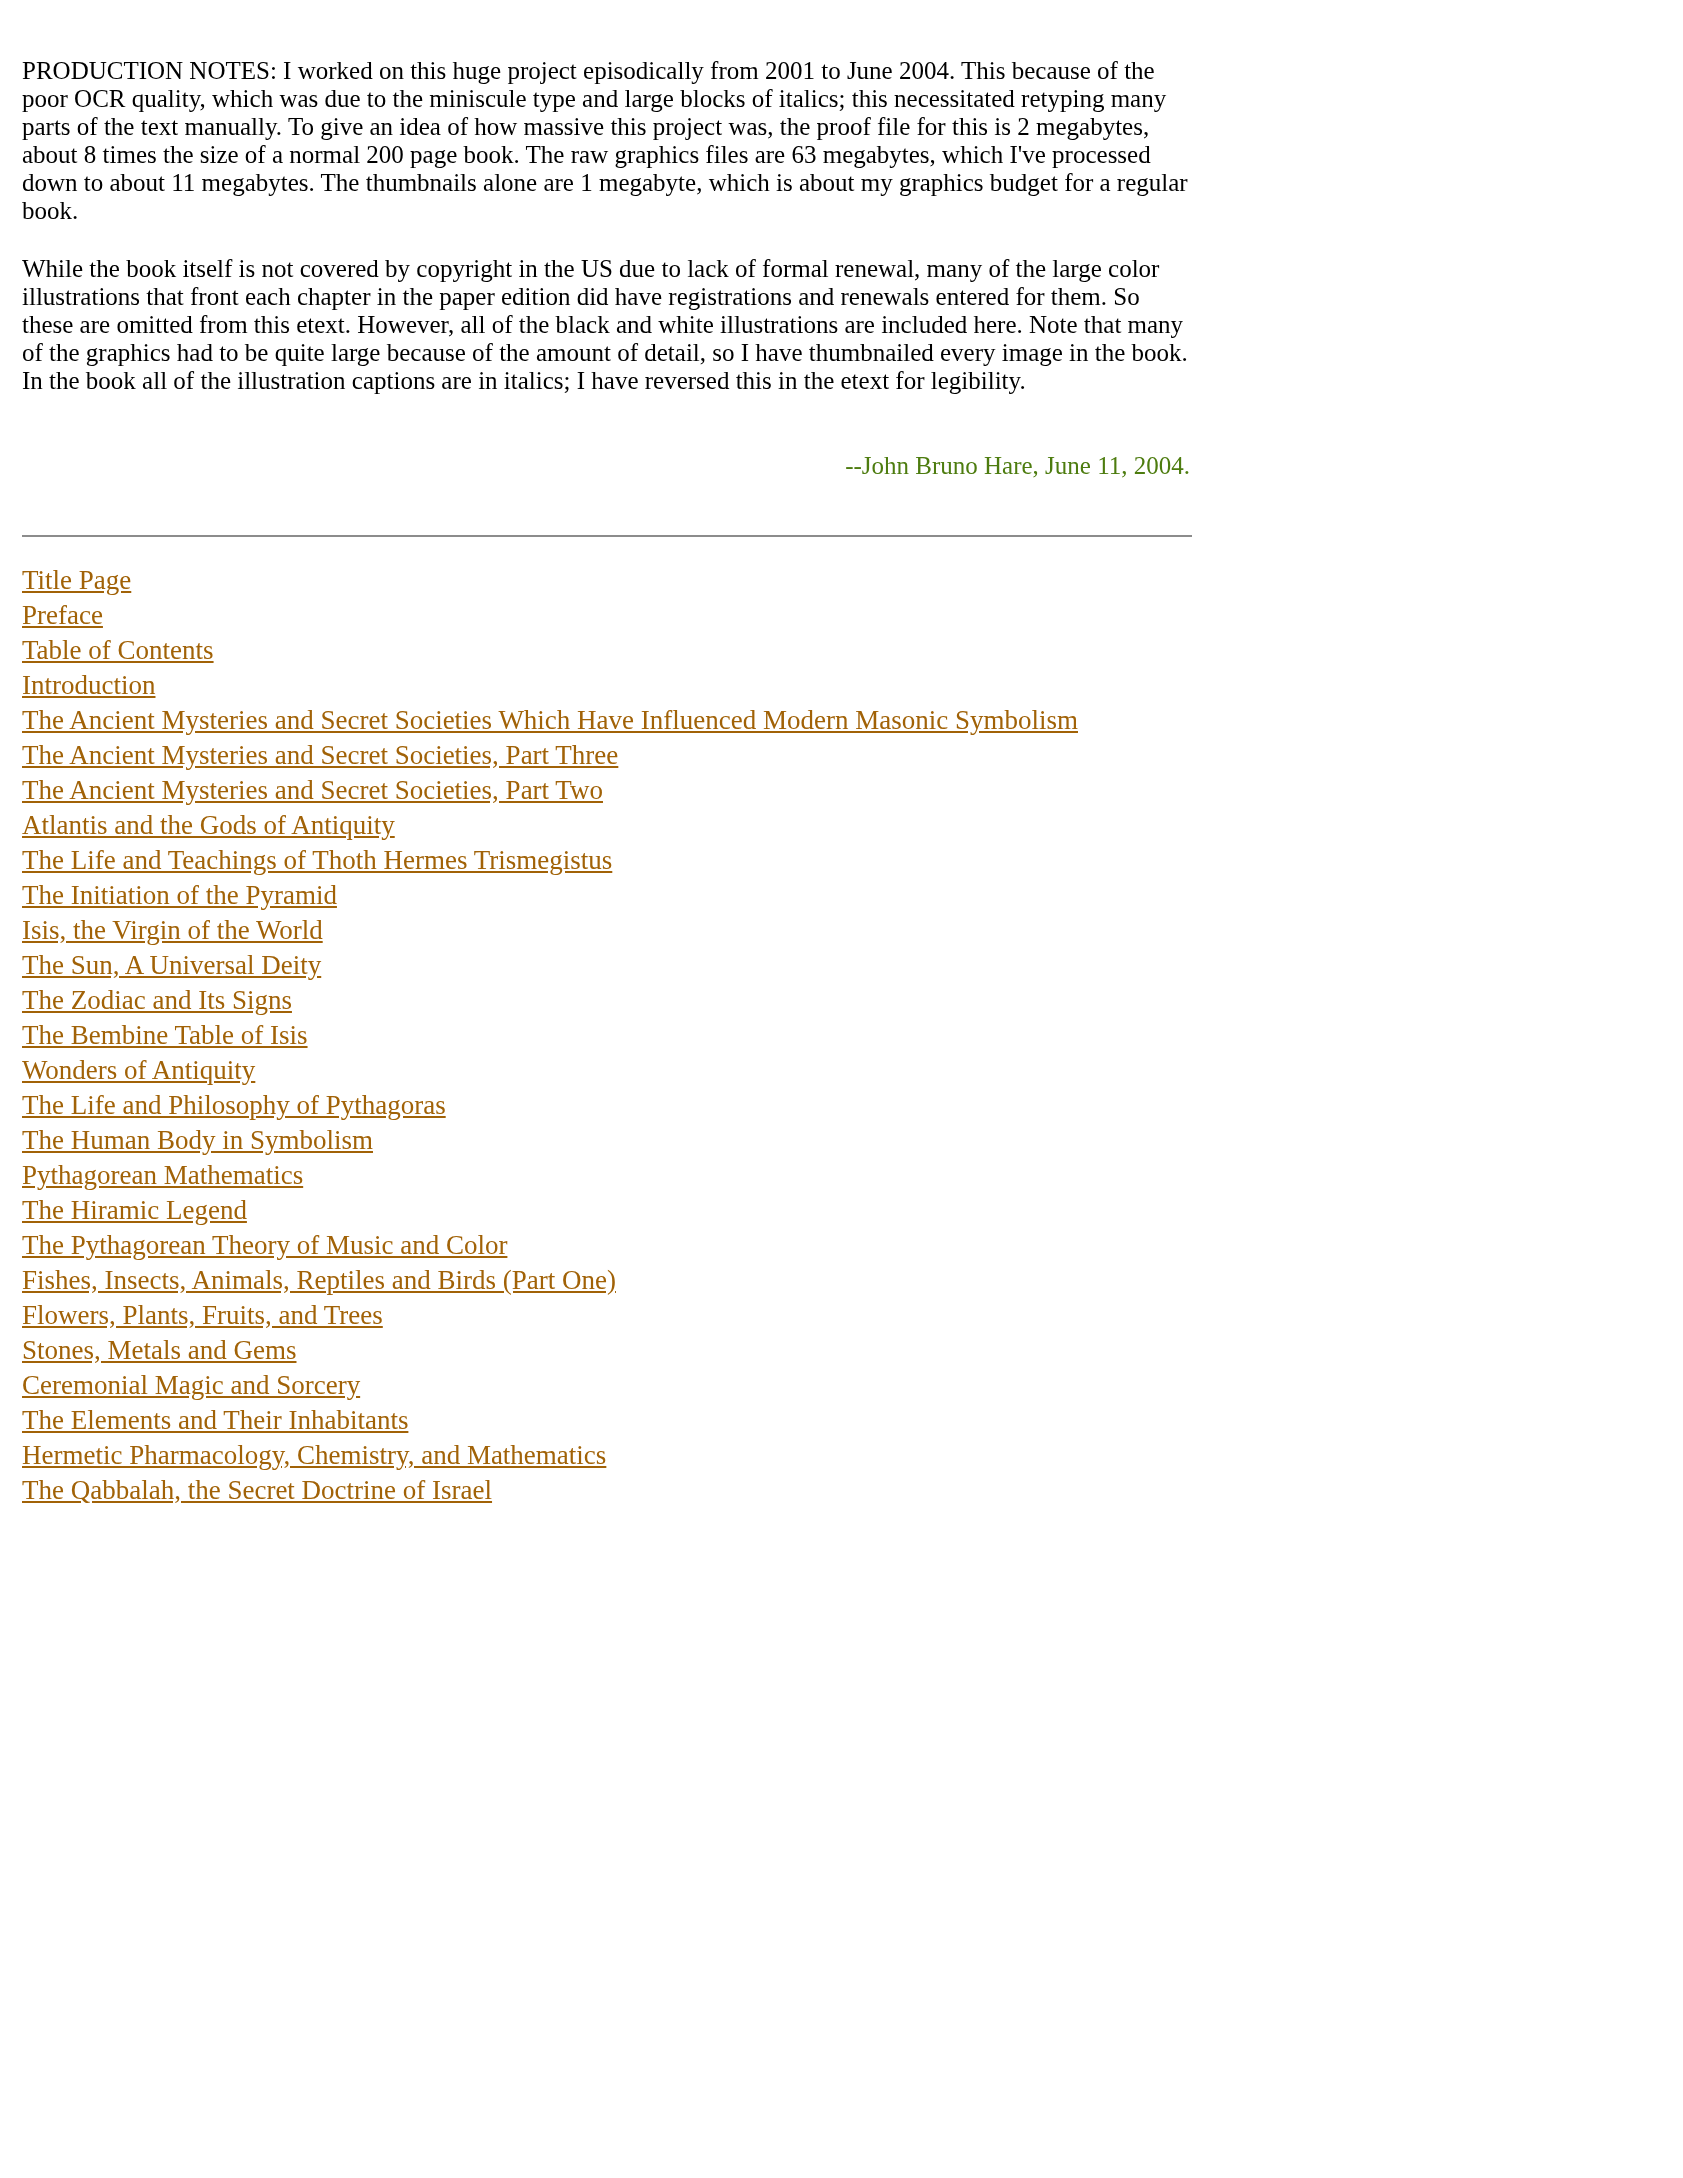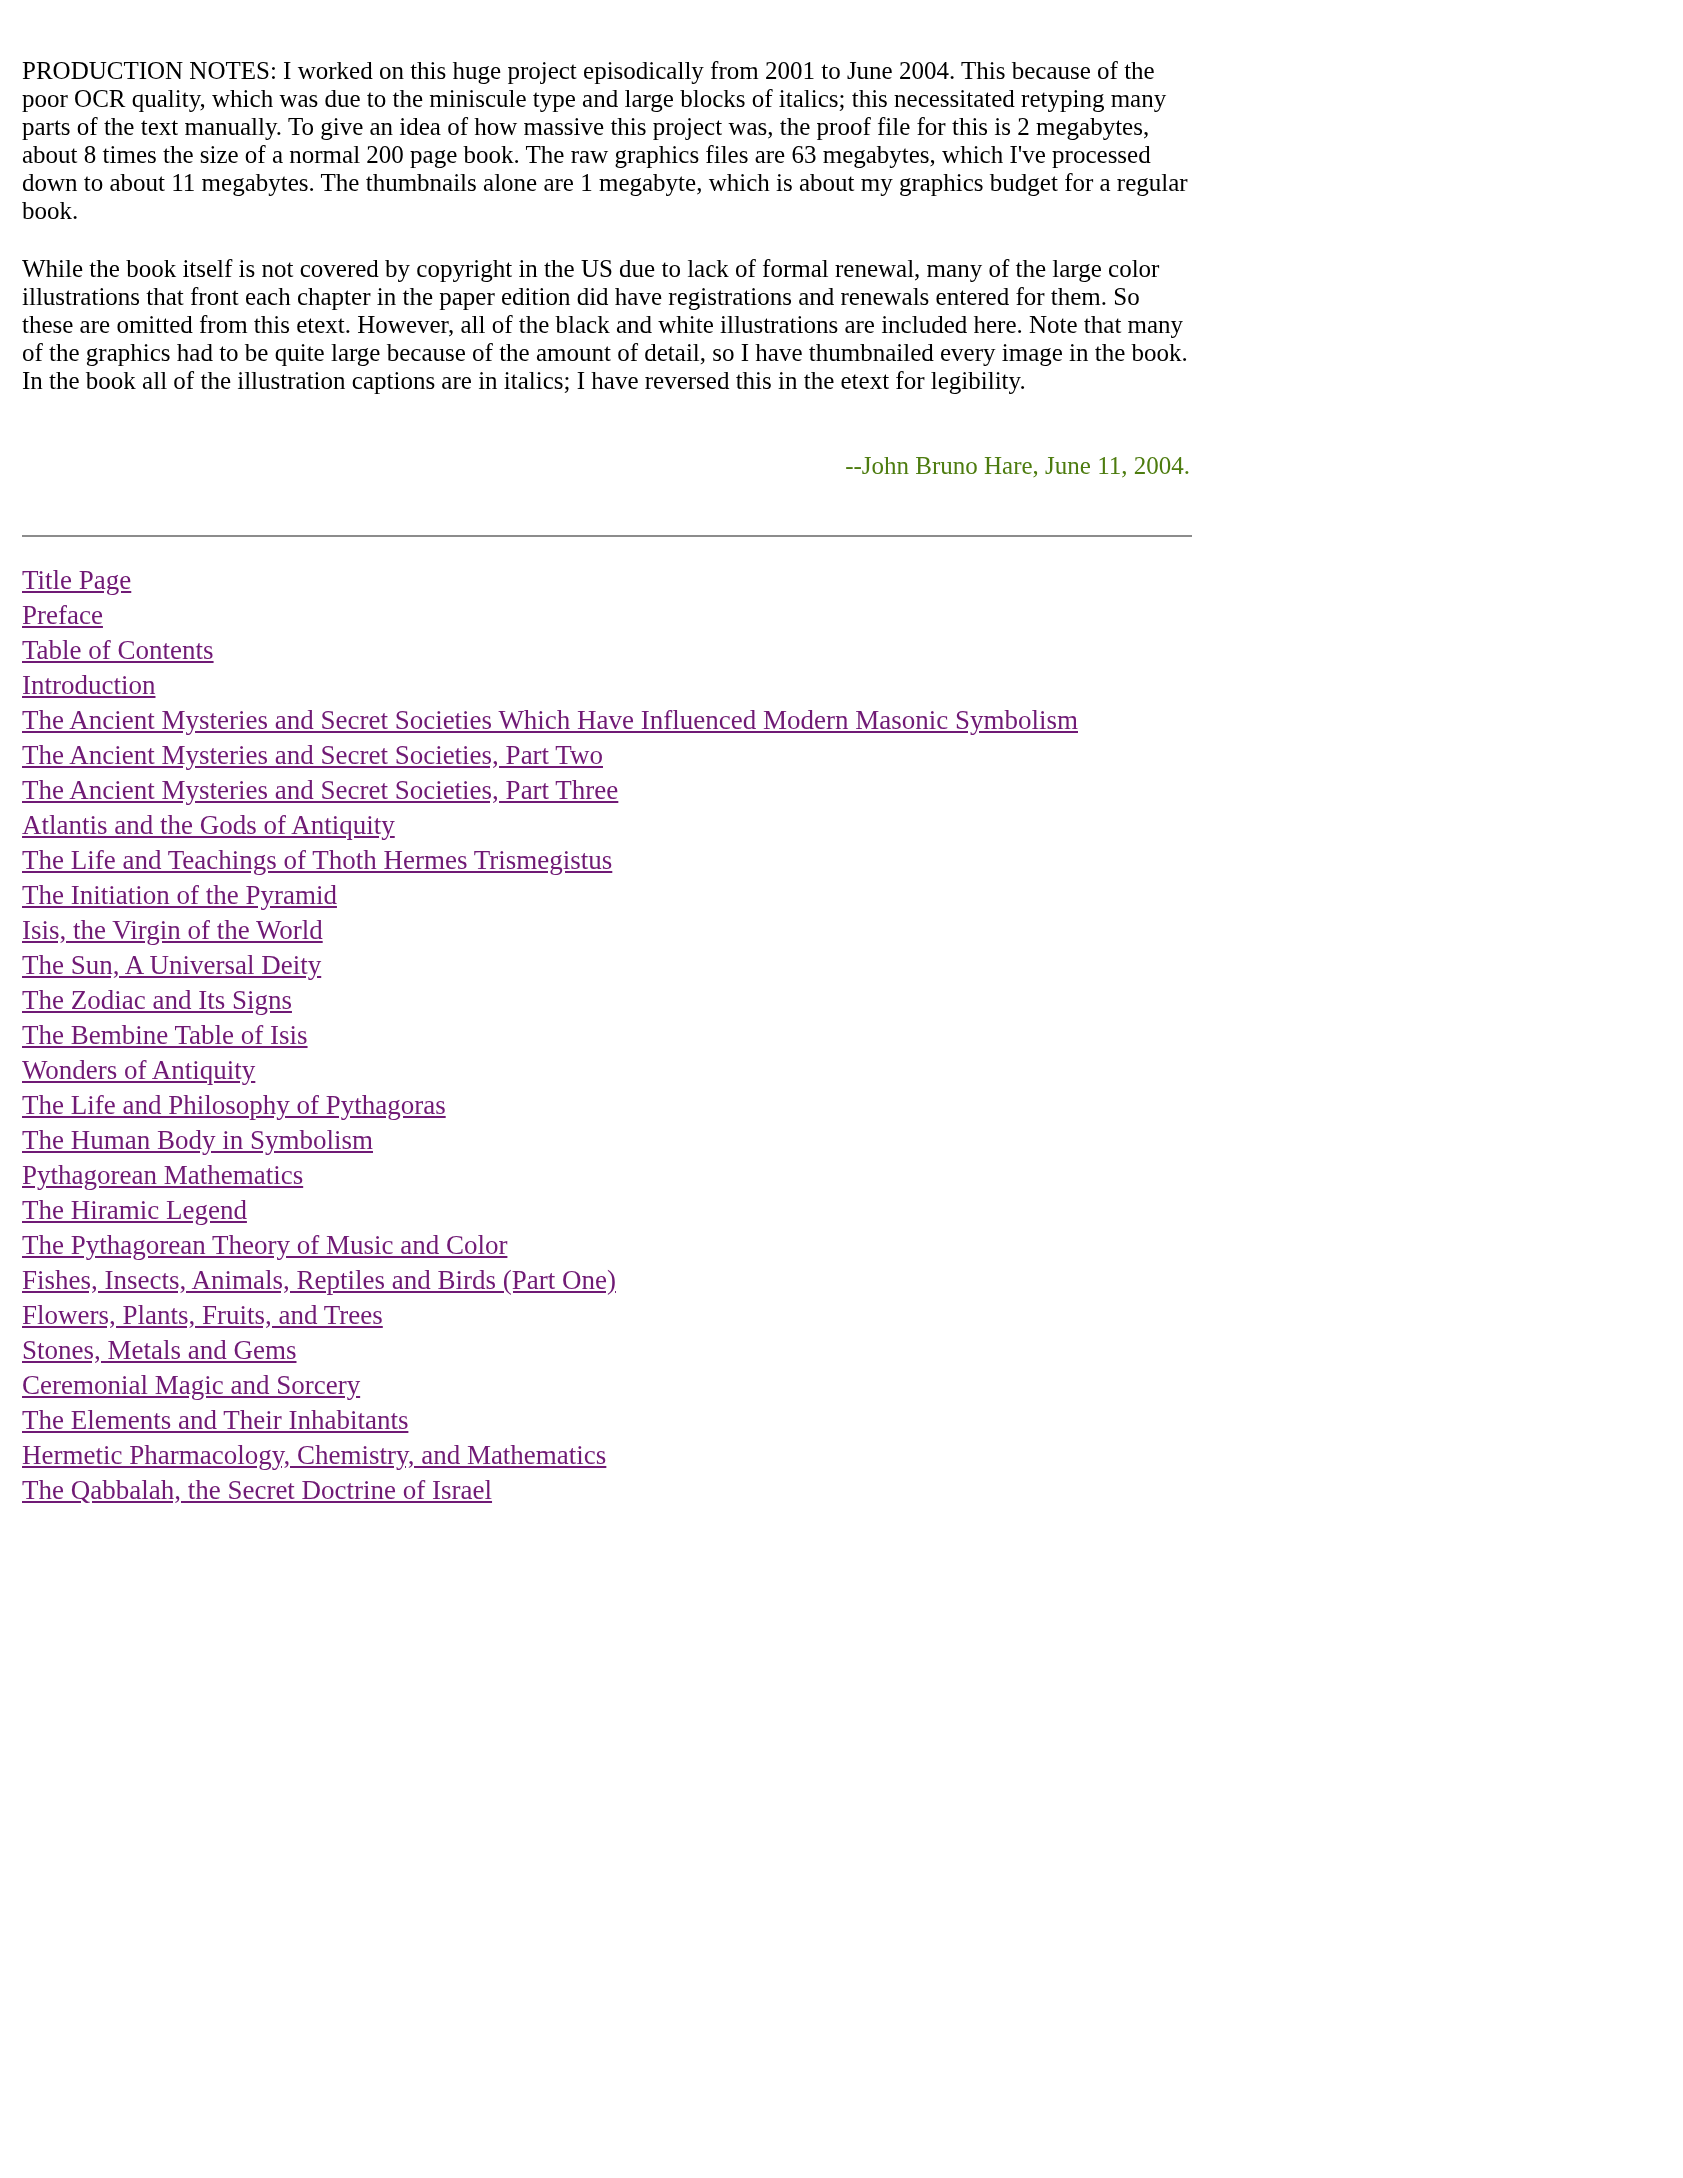--- a/index.html
+++ b/index.html
@@ -41,21 +41,21 @@
     height: 0;
   }
   .toc {
     margin-top: 6px;
   }
   .toc-item {
     line-height: 35px;
     font-size: 27px;
   }
   .toc-item a {
-    color: #701a75;
+    color: #a16207;
     text-decoration: underline;
     cursor: pointer;
   }
 </style>
 </head>
 <body>
 
 <div class="page">
   <div class="content">
     <p class="para">PRODUCTION NOTES: I worked on this huge project episodically from 2001 to June 2004. This because of the poor OCR quality, which was due to the miniscule type and large blocks of italics; this necessitated retyping many parts of the text manually. To give an idea of how massive this project was, the proof file for this is 2 megabytes, about 8 times the size of a normal 200 page book. The raw graphics files are 63 megabytes, which I've processed down to about 11 megabytes. The thumbnails alone are 1 megabyte, which is about my graphics budget for a regular book.</p>
@@ -64,22 +64,22 @@
   </div>
 
   <hr class="divider">
 
   <div class="toc">
       <div class="toc-item"><a href="#">Title Page</a></div>
       <div class="toc-item"><a href="#">Preface</a></div>
       <div class="toc-item"><a href="#">Table of Contents</a></div>
       <div class="toc-item"><a href="#">Introduction</a></div>
       <div class="toc-item"><a href="#">The Ancient Mysteries and Secret Societies Which Have Influenced Modern Masonic Symbolism</a></div>
+      <div class="toc-item"><a href="#">The Ancient Mysteries and Secret Societies, Part Three</a></div>
       <div class="toc-item"><a href="#">The Ancient Mysteries and Secret Societies, Part Two</a></div>
-      <div class="toc-item"><a href="#">The Ancient Mysteries and Secret Societies, Part Three</a></div>
       <div class="toc-item"><a href="#">Atlantis and the Gods of Antiquity</a></div>
       <div class="toc-item"><a href="#">The Life and Teachings of Thoth Hermes Trismegistus</a></div>
       <div class="toc-item"><a href="#">The Initiation of the Pyramid</a></div>
       <div class="toc-item"><a href="#">Isis, the Virgin of the World</a></div>
       <div class="toc-item"><a href="#">The Sun, A Universal Deity</a></div>
       <div class="toc-item"><a href="#">The Zodiac and Its Signs</a></div>
       <div class="toc-item"><a href="#">The Bembine Table of Isis</a></div>
       <div class="toc-item"><a href="#">Wonders of Antiquity</a></div>
       <div class="toc-item"><a href="#">The Life and Philosophy of Pythagoras</a></div>
       <div class="toc-item"><a href="#">The Human Body in Symbolism</a></div>

